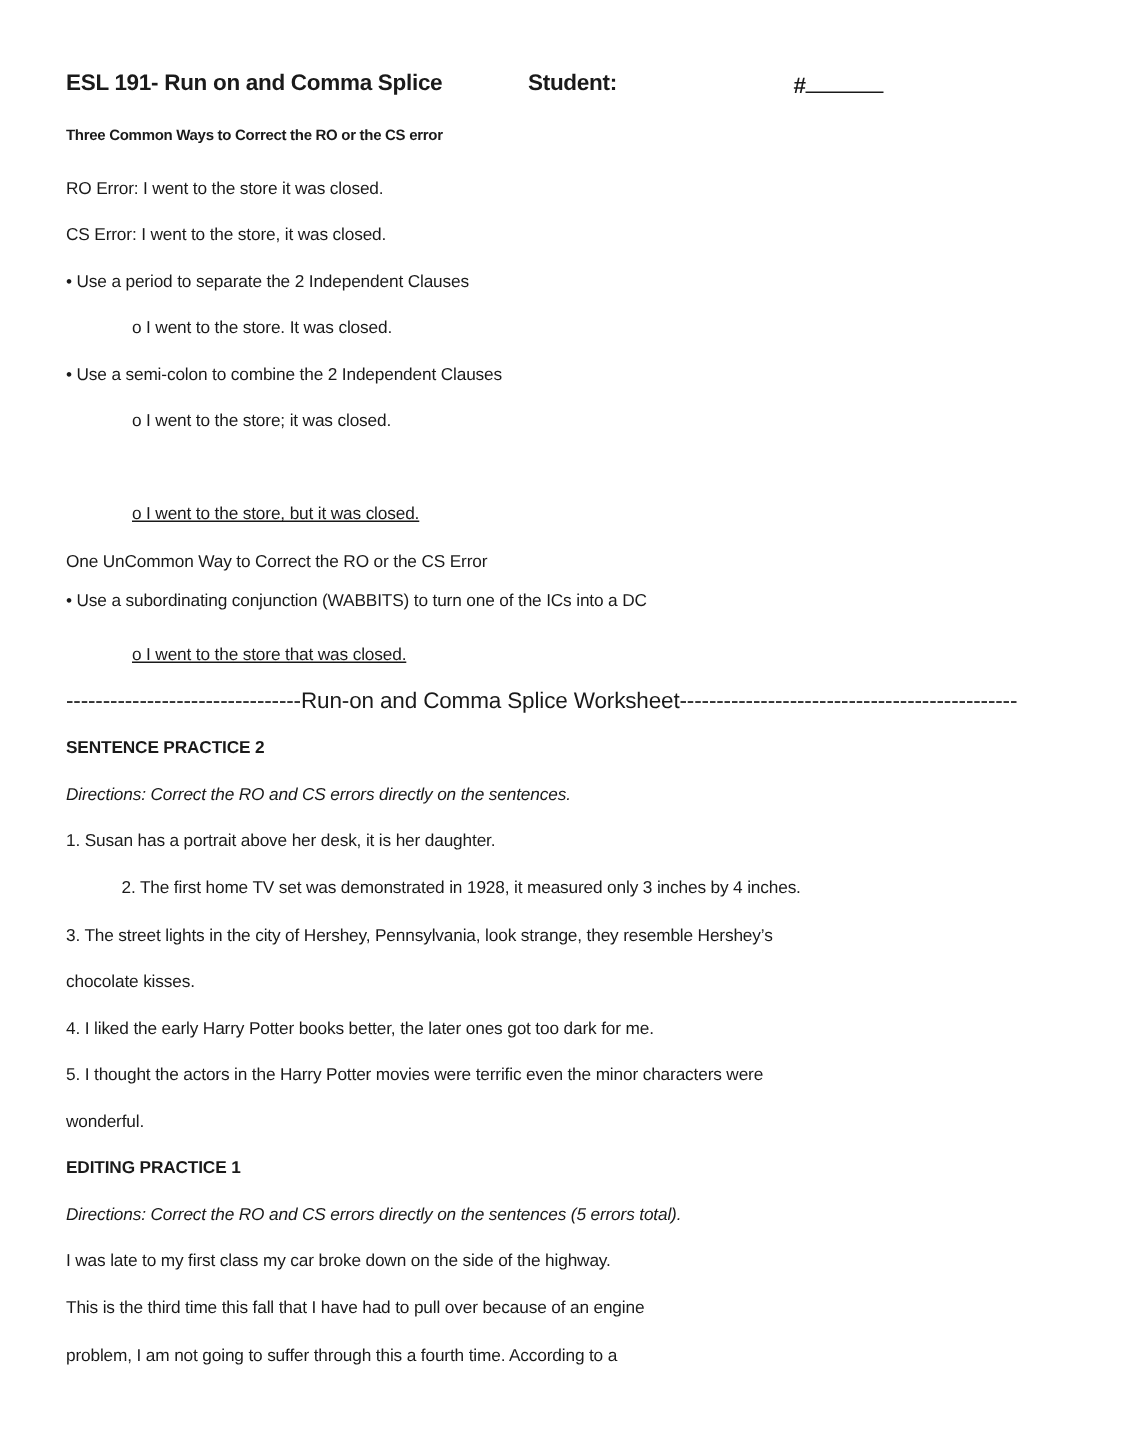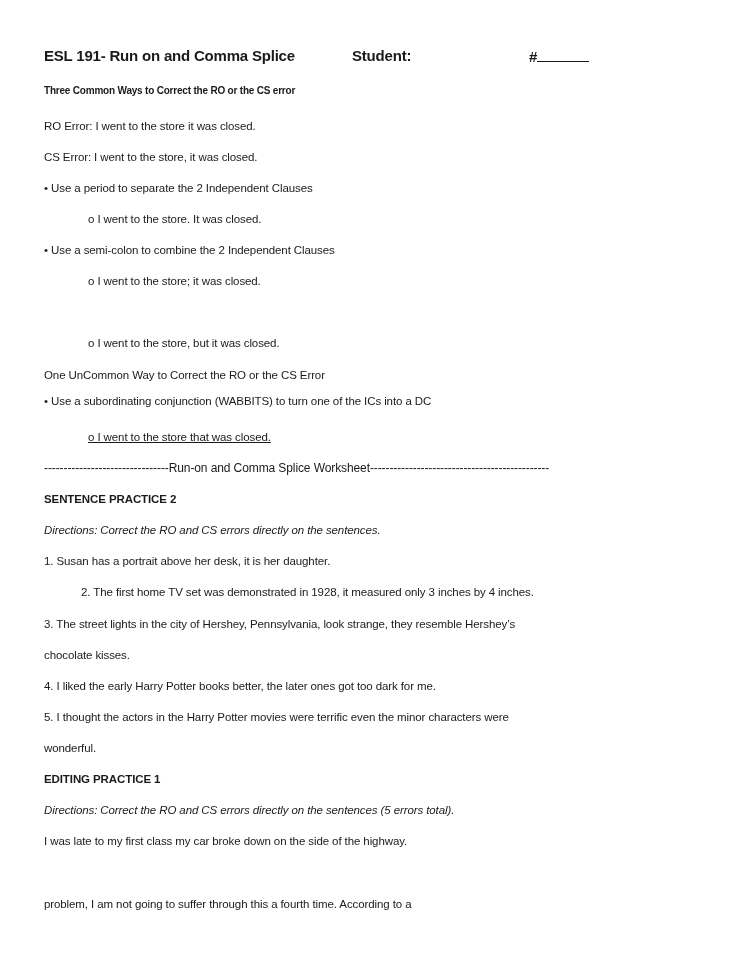--- a/index.html
+++ b/index.html
@@ -22,21 +22,21 @@
   .subtitle {
     position: absolute; left: 44px; top: 82px; font-size: 10px; font-weight: bold; line-height: 18px;
     white-space: nowrap; letter-spacing: -0.2px;
   }
   .num-blank {
     display: inline-block; width: 52px; border-bottom: 1.5px solid #1a1a1a; height: 14px; vertical-align: baseline;
   }
   .indent { left: 88px; }
   .bold { font-weight: bold; }
   .italic { font-style: italic; }
-  .divider { left: 44px; font-size: 12px; }
+  .divider { left: 44px; font-size: 15px; }
 </style>
 </head>
 <body>
 
 <div class="page">
 
   <div class="header" style="left:44px;">ESL 191- Run on and Comma Splice</div>
   <div class="header" style="left:352px;">Student:</div>
   <div class="header" style="left:529px;">
     <span>#</span><span class="num-blank"></span>
@@ -46,36 +46,37 @@
 
   <div class="line" style="top:119px;">RO Error: I went to the store it was closed.</div>
   <div class="line" style="top:150px;">CS Error: I went to the store, it was closed.</div>
 
   <div class="line" style="top:181px;">• Use a period to separate the 2 Independent Clauses</div>
   <div class="line indent" style="top:212px;">o I went to the store. It was closed.</div>
 
   <div class="line" style="top:243px;">• Use a semi-colon to combine the 2 Independent Clauses</div>
   <div class="line indent" style="top:274px;">o I went to the store; it was closed.</div>
 
-  <div class="line indent" style="top:336px;">o I went to the store, but it was closed.</div>
+  <div class="line indent" style="top:336px;text-decoration:underline;">o I went to the store, but it was closed.</div>
 
   <div class="line" style="top:368px;">One UnCommon Way to Correct the RO or the CS Error</div>
   <div class="line" style="top:394px;">• Use a subordinating conjunction (WABBITS) to turn one of the ICs into a DC</div>
   <div class="line indent" style="top:430px;text-decoration:underline;">o I went to the store that was closed.</div>
 
   <div class="line divider" style="top:461px;">--------------------------------Run-on and Comma Splice Worksheet----------------------------------------------</div>
 
   <div class="line bold" style="top:492px;">SENTENCE PRACTICE 2</div>
   <div class="line italic" style="top:523px;">Directions: Correct the RO and CS errors directly on the sentences.</div>
   <div class="line" style="top:554px;">1. Susan has a portrait above her desk, it is her daughter.</div>
   <div class="line" style="top:585px;margin-left:37px;">2. The first home TV set was demonstrated in 1928, it measured only 3 inches by 4 inches.</div>
   <div class="line" style="top:617px;">3. The street lights in the city of Hershey, Pennsylvania, look strange, they resemble Hershey’s</div>
   <div class="line" style="top:648px;">chocolate kisses.</div>
   <div class="line" style="top:679px;">4. I liked the early Harry Potter books better, the later ones got too dark for me.</div>
   <div class="line" style="top:710px;">5. I thought the actors in the Harry Potter movies were terrific even the minor characters were</div>
   <div class="line" style="top:741px;">wonderful.</div>
 
   <div class="line bold" style="top:772px;">EDITING PRACTICE 1</div>
   <div class="line italic" style="top:803px;">Directions: Correct the RO and CS errors directly on the sentences (5 errors total).</div>
   <div class="line" style="top:834px;">I was late to my first class my car broke down on the side of the highway.</div>
+  <div class="line" style="top:865px;">This is the third time this fall that I have had to pull over because of an engine</div>
   <div class="line" style="top:897px;">problem, I am not going to suffer through this a fourth time. According to a</div>
 
 </div>
 
 </body></html>

